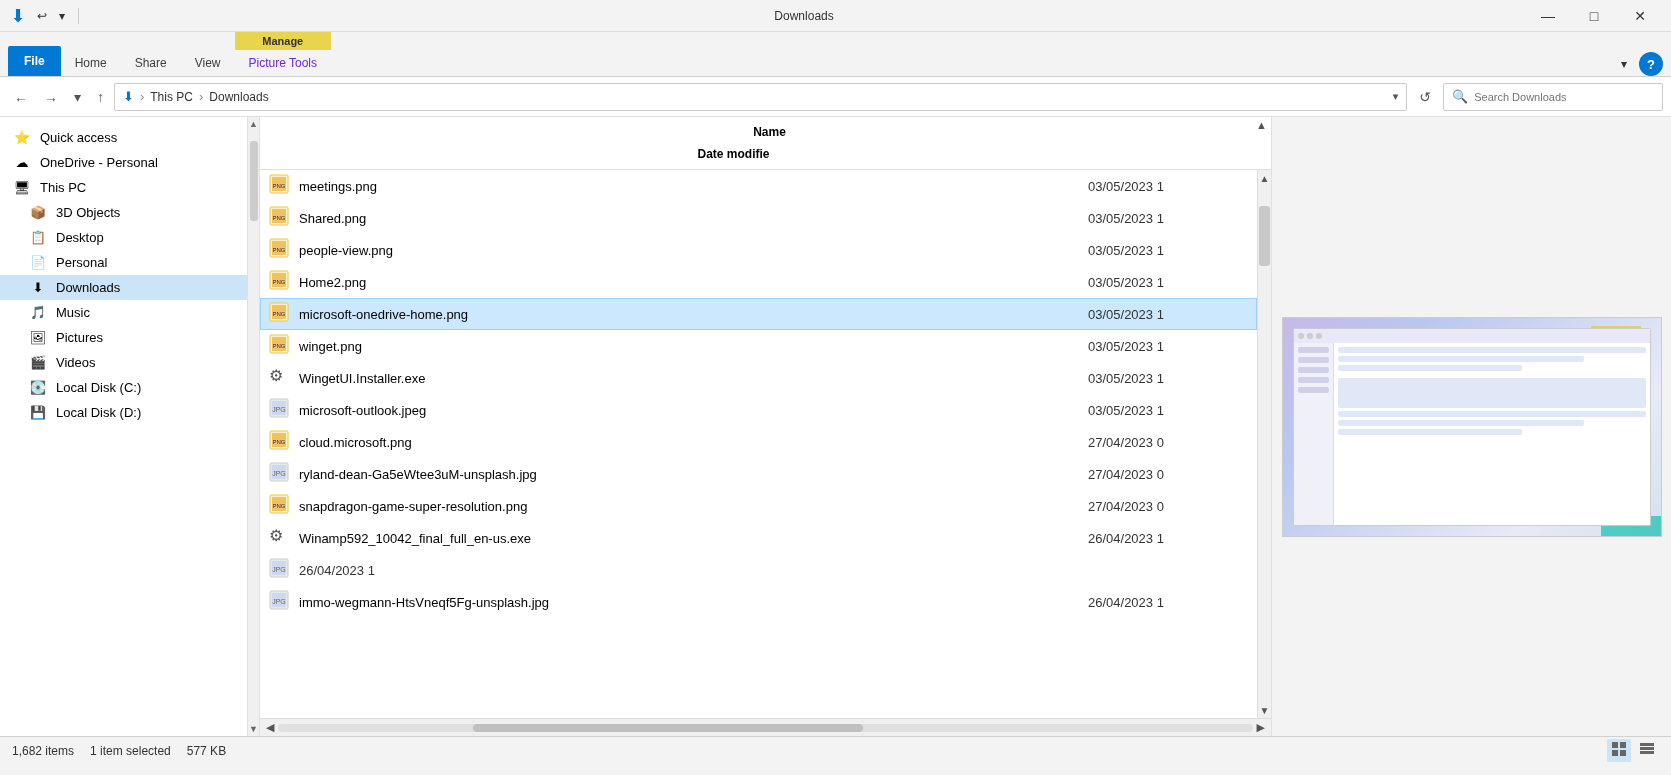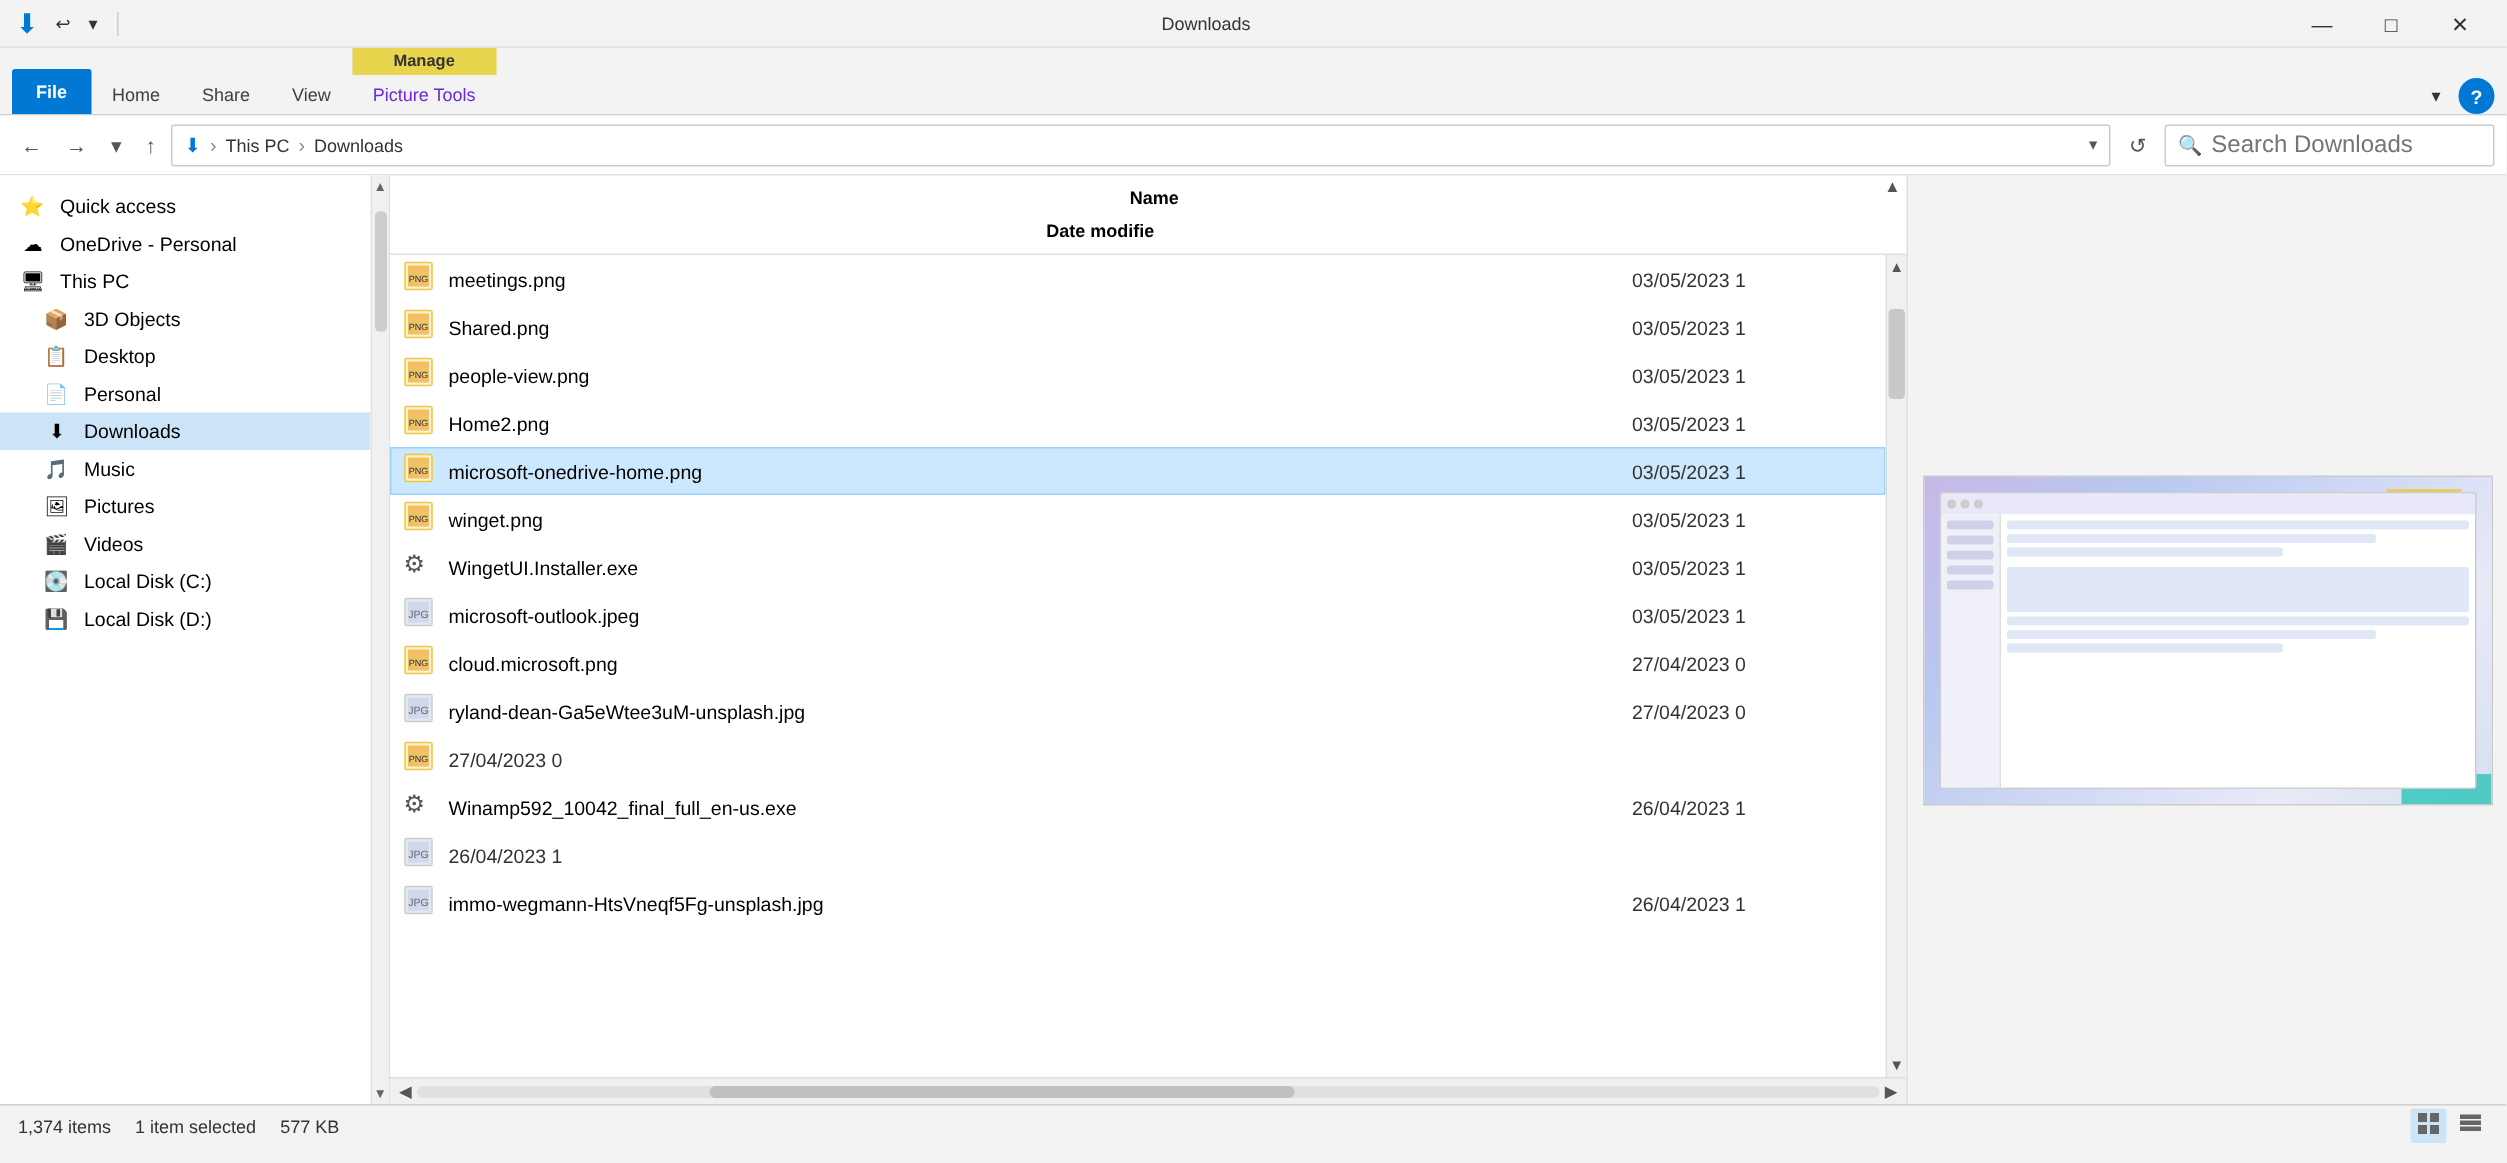--- a/index.html
+++ b/index.html
@@ -128,21 +128,21 @@
       background: none; border: none; cursor: pointer;
       padding: 4px 8px; font-size: 14px; color: #555; border-radius: 2px;
     }
     .search-bar {
       width: 220px; height: 28px;
       border: 1px solid #ccc; border-radius: 2px;
       display: flex; align-items: center; padding: 0 8px; gap: 6px;
       background: #fff;
     }
     .search-bar input {
-      border: none; outline: none; font-size: 16px;
+      border: none; outline: none; font-size: 11px;
       width: 100%; background: transparent; color: #999;
     }
 
     
     .main {
       display: flex;
       height: calc(775px - 32px - 56px - 40px - 28px);
     }
 
     
@@ -550,20 +550,21 @@
               </svg></div>
             <div class="file-row-name">ryland-dean-Ga5eWtee3uM-unsplash.jpg</div>
             <div class="file-row-date">27/04/2023 0</div>
           </div>
           <div class="file-row">
             <div class="file-row-icon"><svg width="20" height="20" viewBox="0 0 20 20">
                 <rect x="1" y="1" width="18" height="18" rx="1" fill="#fff2cc" stroke="#e8c840"></rect>
                 <rect x="3" y="3" width="14" height="14" fill="#e8a020" opacity="0.6"></rect>
                 <text x="10" y="14" text-anchor="middle" font-size="6" fill="#333">PNG</text>
               </svg></div>
+            <div class="file-row-name">snapdragon-game-super-resolution.png</div>
             <div class="file-row-date">27/04/2023 0</div>
           </div>
           <div class="file-row">
             <div class="file-row-icon" style="color: rgb(85, 85, 85);">⚙</div>
             <div class="file-row-name">Winamp592_10042_final_full_en-us.exe</div>
             <div class="file-row-date">26/04/2023 1</div>
           </div>
           <div class="file-row">
             <div class="file-row-icon"><svg width="20" height="20" viewBox="0 0 20 20">
                 <rect x="1" y="1" width="18" height="18" rx="1" fill="#e8e8e8" stroke="#ccc"></rect>
@@ -634,21 +635,21 @@
             <div class="preview-line short"></div>
           </div>
         </div>
       </div>
     </div>
   </div>
 
 </div>
 
 <div class="status-bar">
-  <span>1,374 items</span>
+  <span>1,682 items</span>
   <span>1 item selected</span>
   <span>577 KB</span>
   <div class="status-bar-right">
     <button class="view-btn active">
       <svg width="16" height="16" viewBox="0 0 16 16">
         <rect x="1" y="1" width="6" height="6" fill="#666"></rect>
         <rect x="9" y="1" width="6" height="6" fill="#666"></rect>
         <rect x="1" y="9" width="6" height="6" fill="#666"></rect>
         <rect x="9" y="9" width="6" height="6" fill="#666"></rect>
       </svg>

